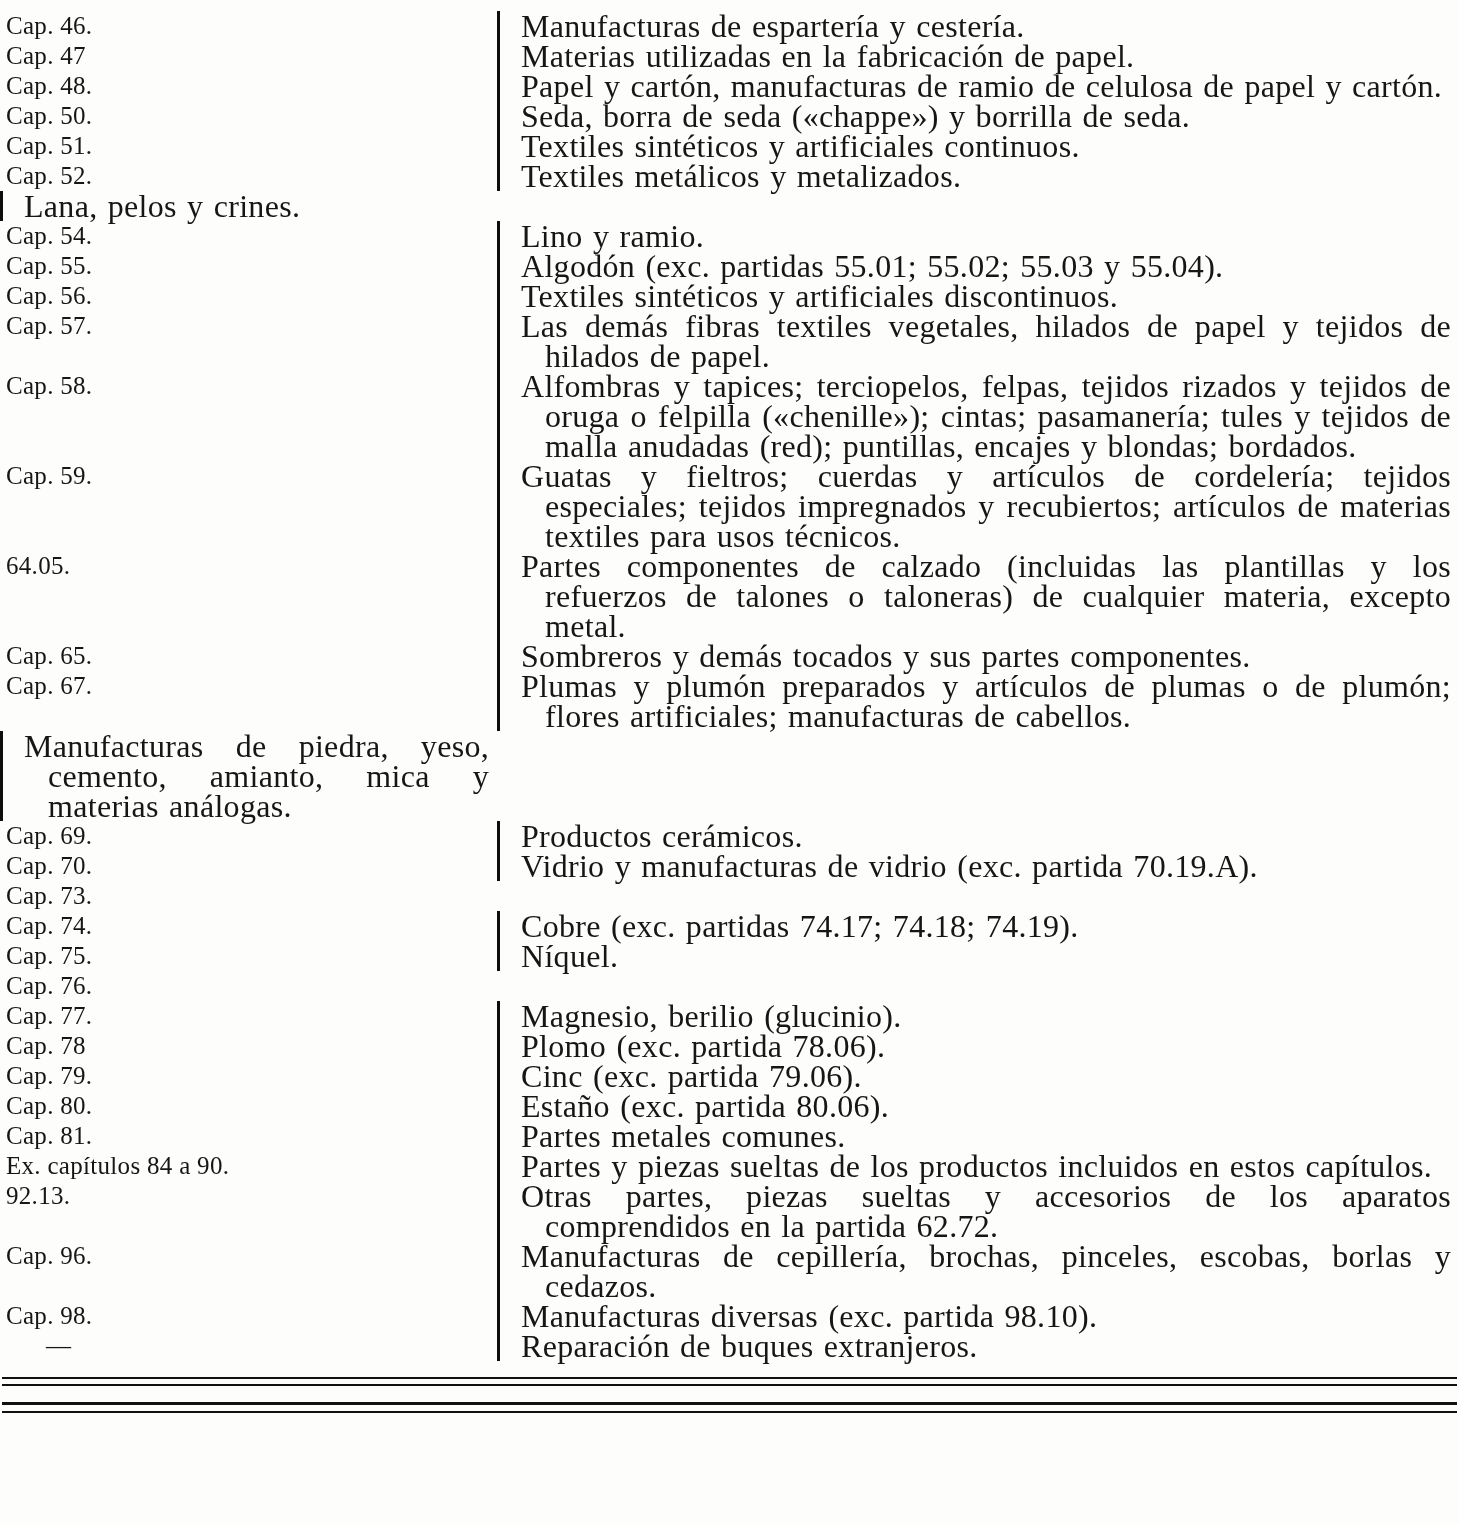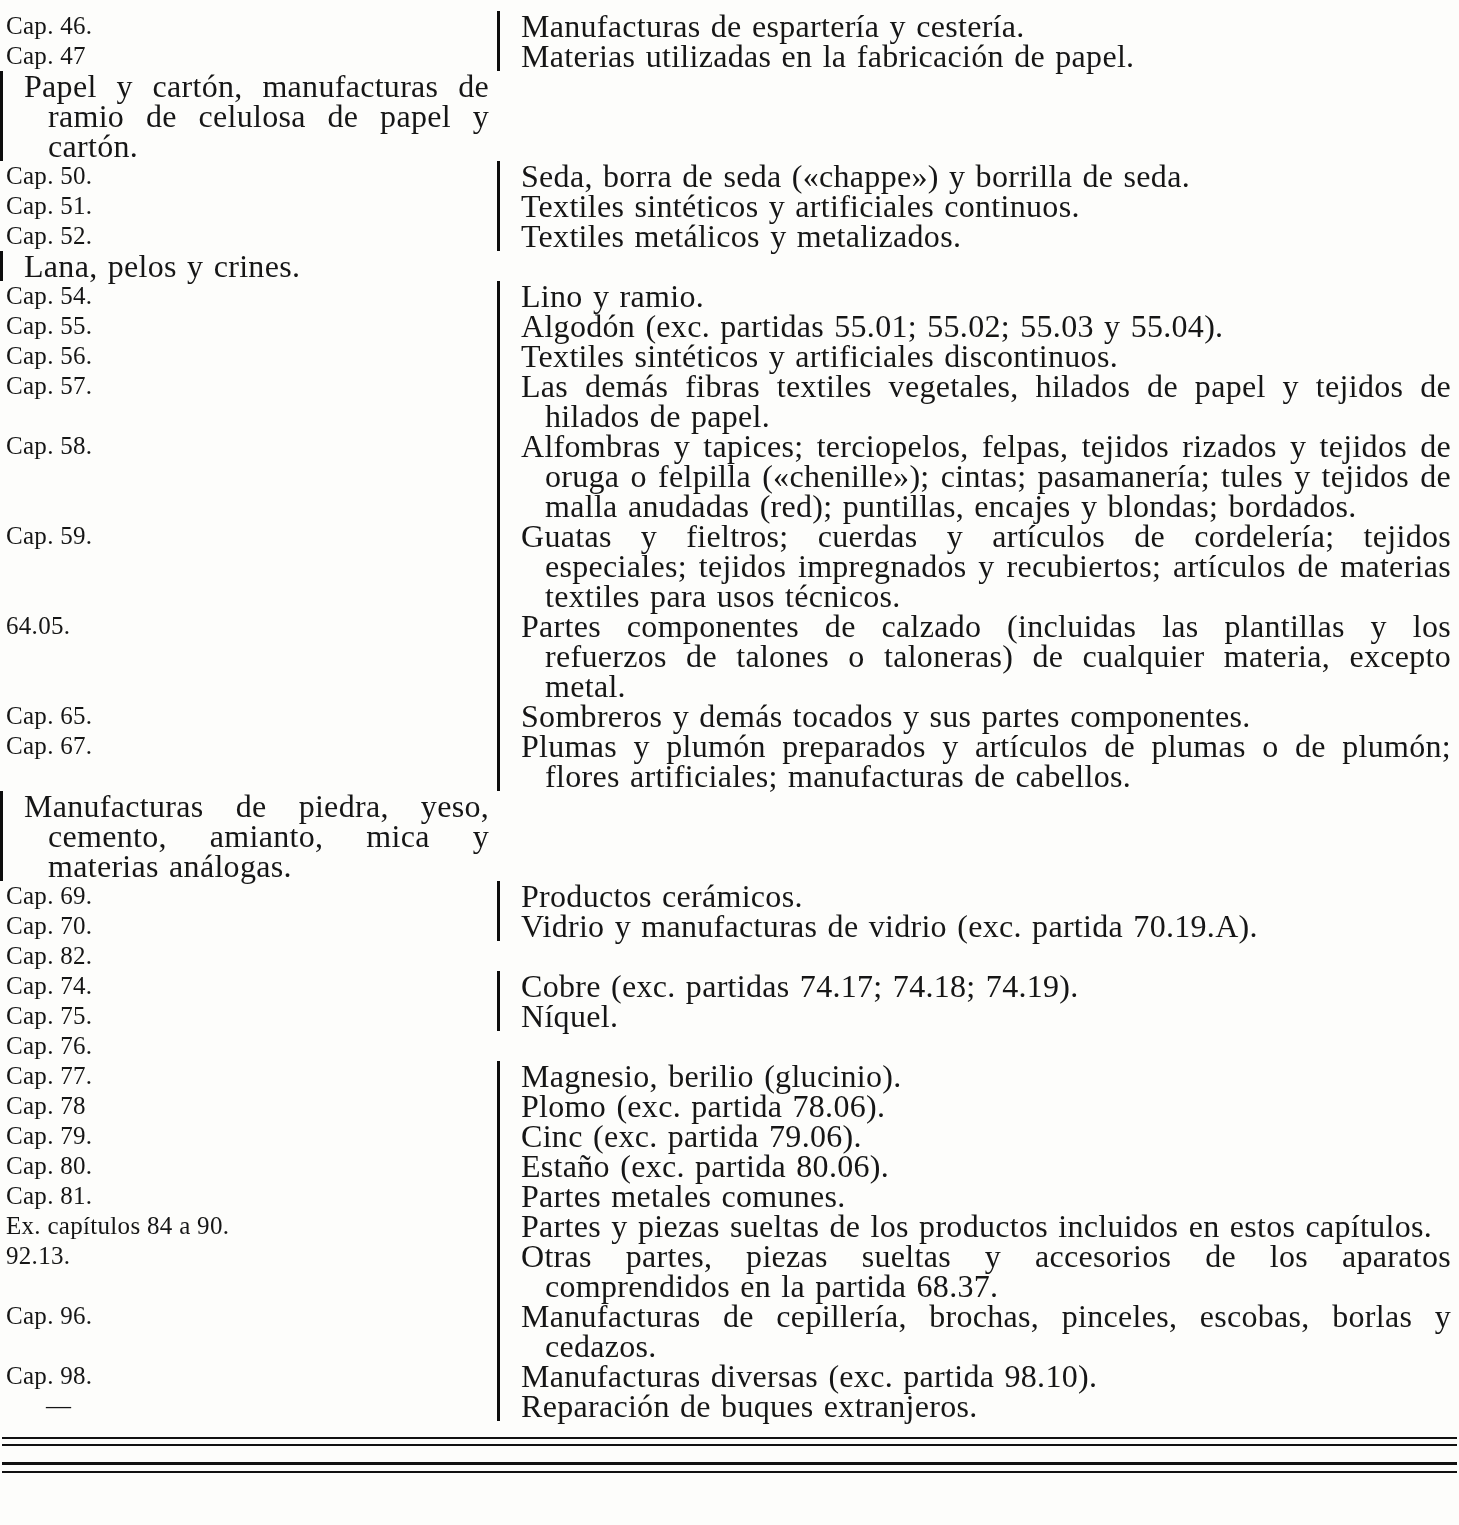--- a/index.html
+++ b/index.html
@@ -75,20 +75,21 @@
     <div class="label">Cap. 46.</div>
     <div class="desc">Manufacturas de espartería y cestería.</div>
   </div>
 
   <div class="row">
     <div class="label">Cap. 47</div>
     <div class="desc">Materias utilizadas en la fabricación de papel.</div>
   </div>
 
   <div class="row">
+    <div class="label">Cap. 48.</div>
     <div class="desc">Papel y cartón, manufacturas de ramio de celulosa de papel y cartón.</div>
   </div>
 
   <div class="row">
     <div class="label">Cap. 50.</div>
     <div class="desc">Seda, borra de seda («chappe») y borrilla de seda.</div>
   </div>
 
   <div class="row">
     <div class="label">Cap. 51.</div>
@@ -157,21 +158,21 @@
     <div class="label">Cap. 69.</div>
     <div class="desc">Productos cerámicos.</div>
   </div>
 
   <div class="row">
     <div class="label">Cap. 70.</div>
     <div class="desc">Vidrio y manufacturas de vidrio (exc. partida 70.19.A).</div>
   </div>
 
   <div class="row">
-    <div class="label">Cap. 82.</div>
+    <div class="label">Cap. 73.</div>
   </div>
 
   <div class="row">
     <div class="label">Cap. 74.</div>
     <div class="desc">Cobre (exc. partidas 74.17; 74.18; 74.19).</div>
   </div>
 
   <div class="row">
     <div class="label">Cap. 75.</div>
     <div class="desc">Níquel.</div>
@@ -206,21 +207,21 @@
     <div class="desc">Partes metales comunes.</div>
   </div>
 
   <div class="row">
     <div class="label">Ex. capítulos 84 a 90.</div>
     <div class="desc">Partes y piezas sueltas de los productos incluidos en estos capítulos.</div>
   </div>
 
   <div class="row">
     <div class="label">92.13.</div>
-    <div class="desc">Otras partes, piezas sueltas y accesorios de los aparatos comprendidos en la partida 68.37.</div>
+    <div class="desc">Otras partes, piezas sueltas y accesorios de los aparatos comprendidos en la partida 62.72.</div>
   </div>
 
   <div class="row">
     <div class="label">Cap. 96.</div>
     <div class="desc">Manufacturas de cepillería, brochas, pinceles, escobas, borlas y cedazos.</div>
   </div>
 
   <div class="row">
     <div class="label">Cap. 98.</div>
     <div class="desc">Manufacturas diversas (exc. partida 98.10).</div>

